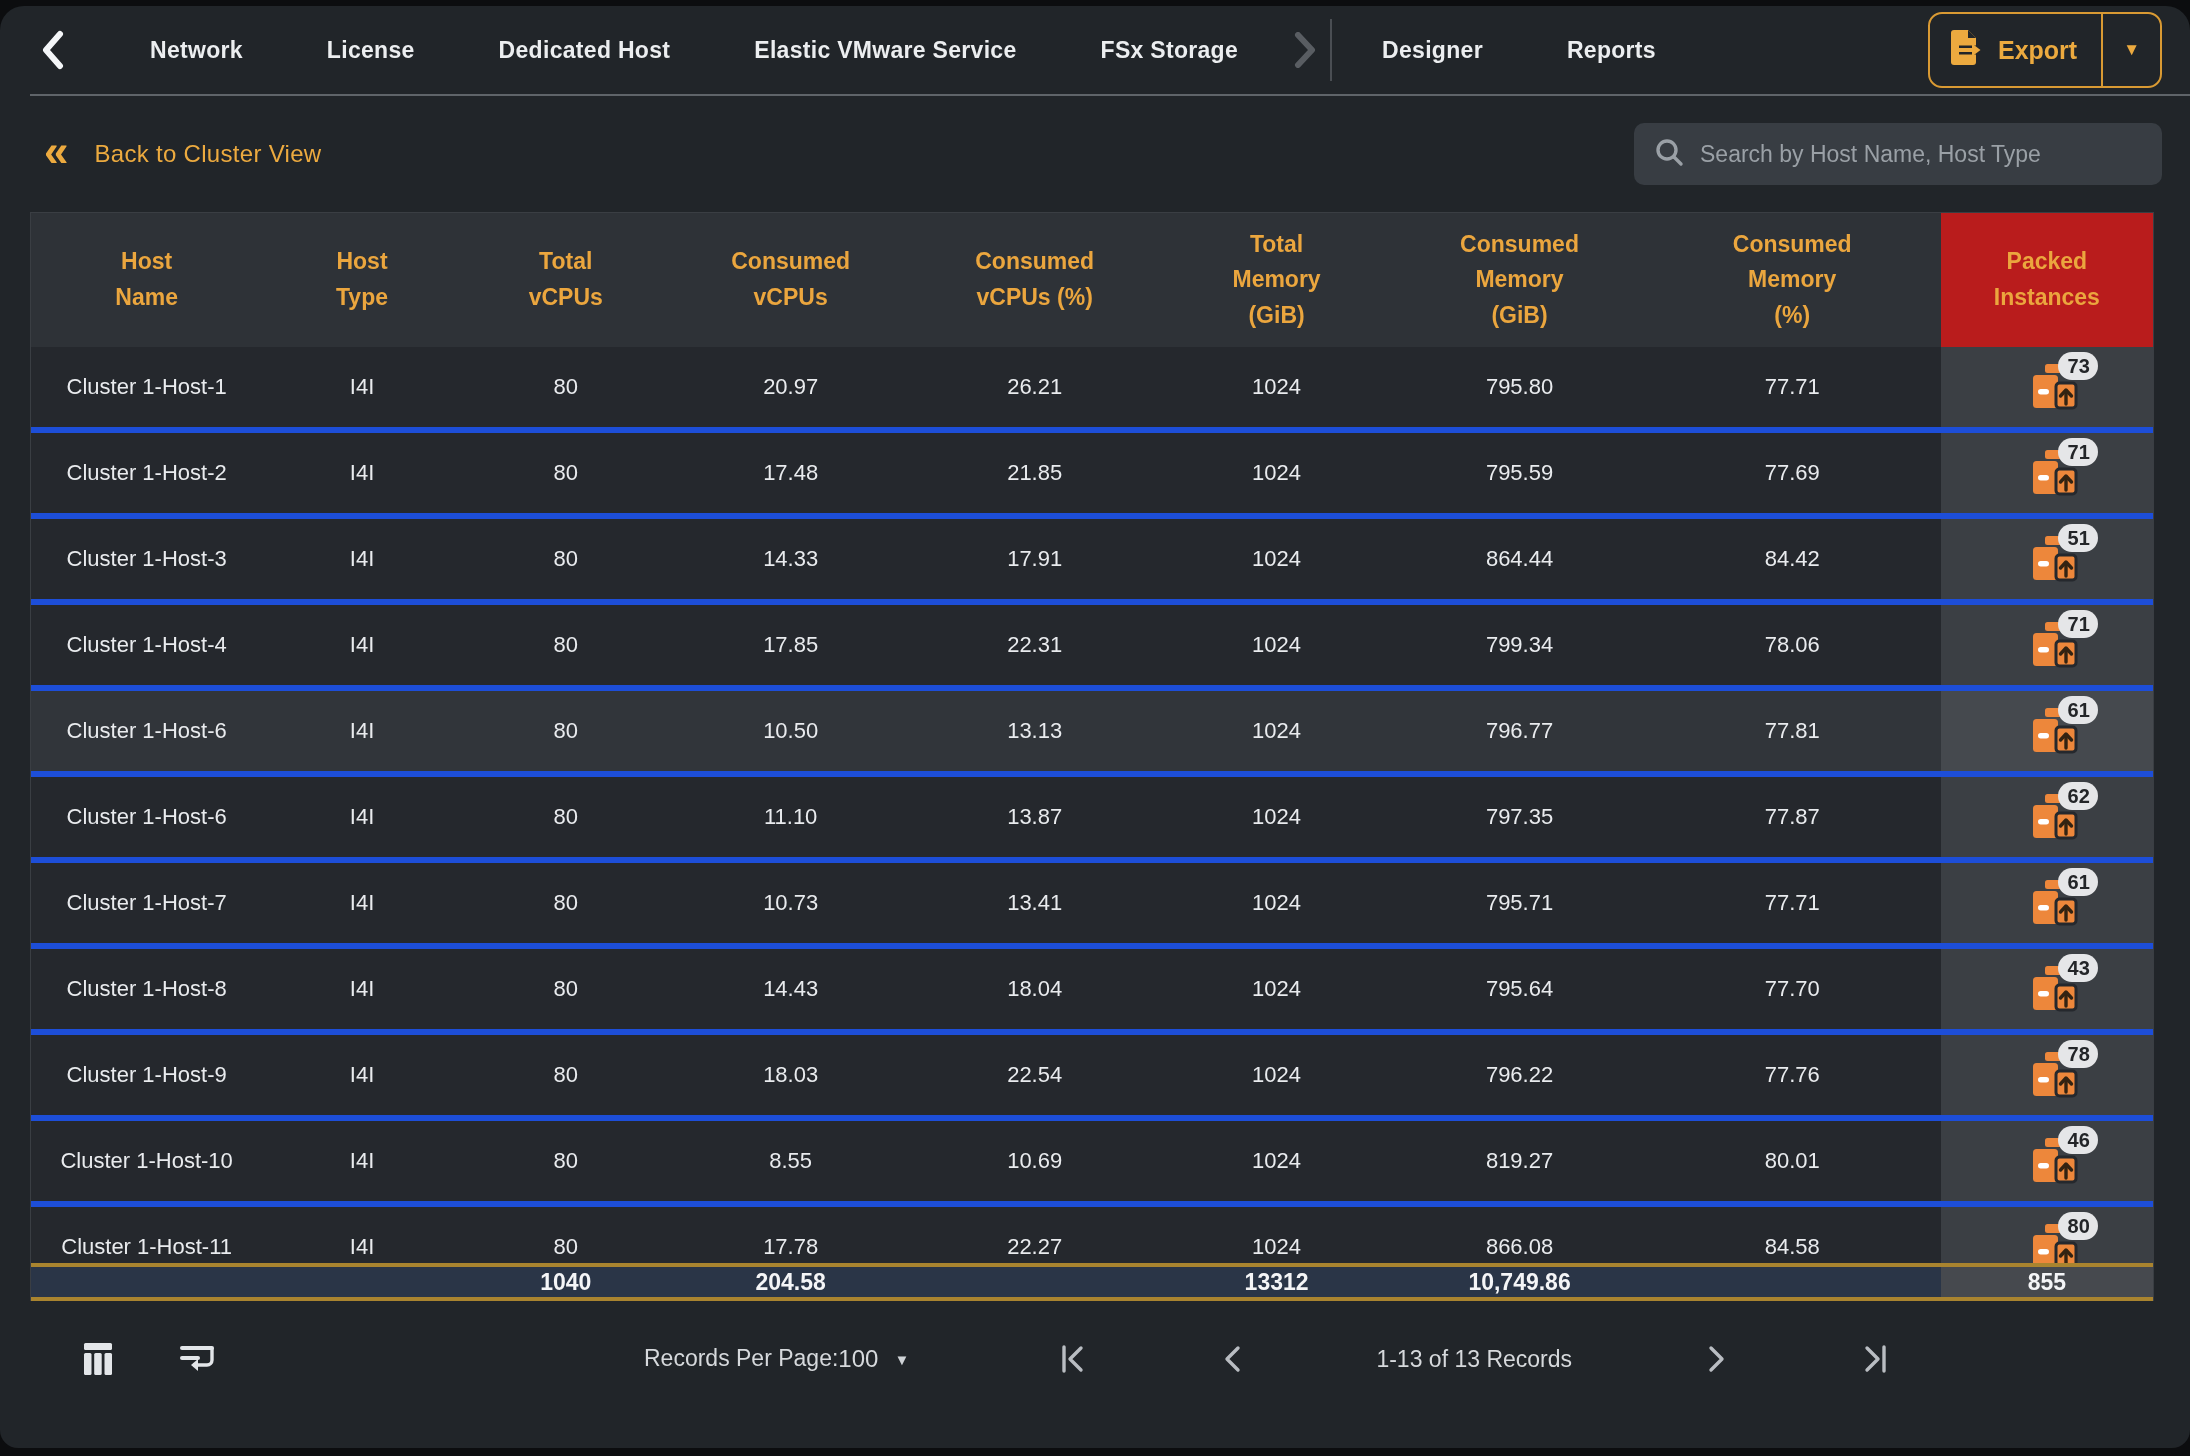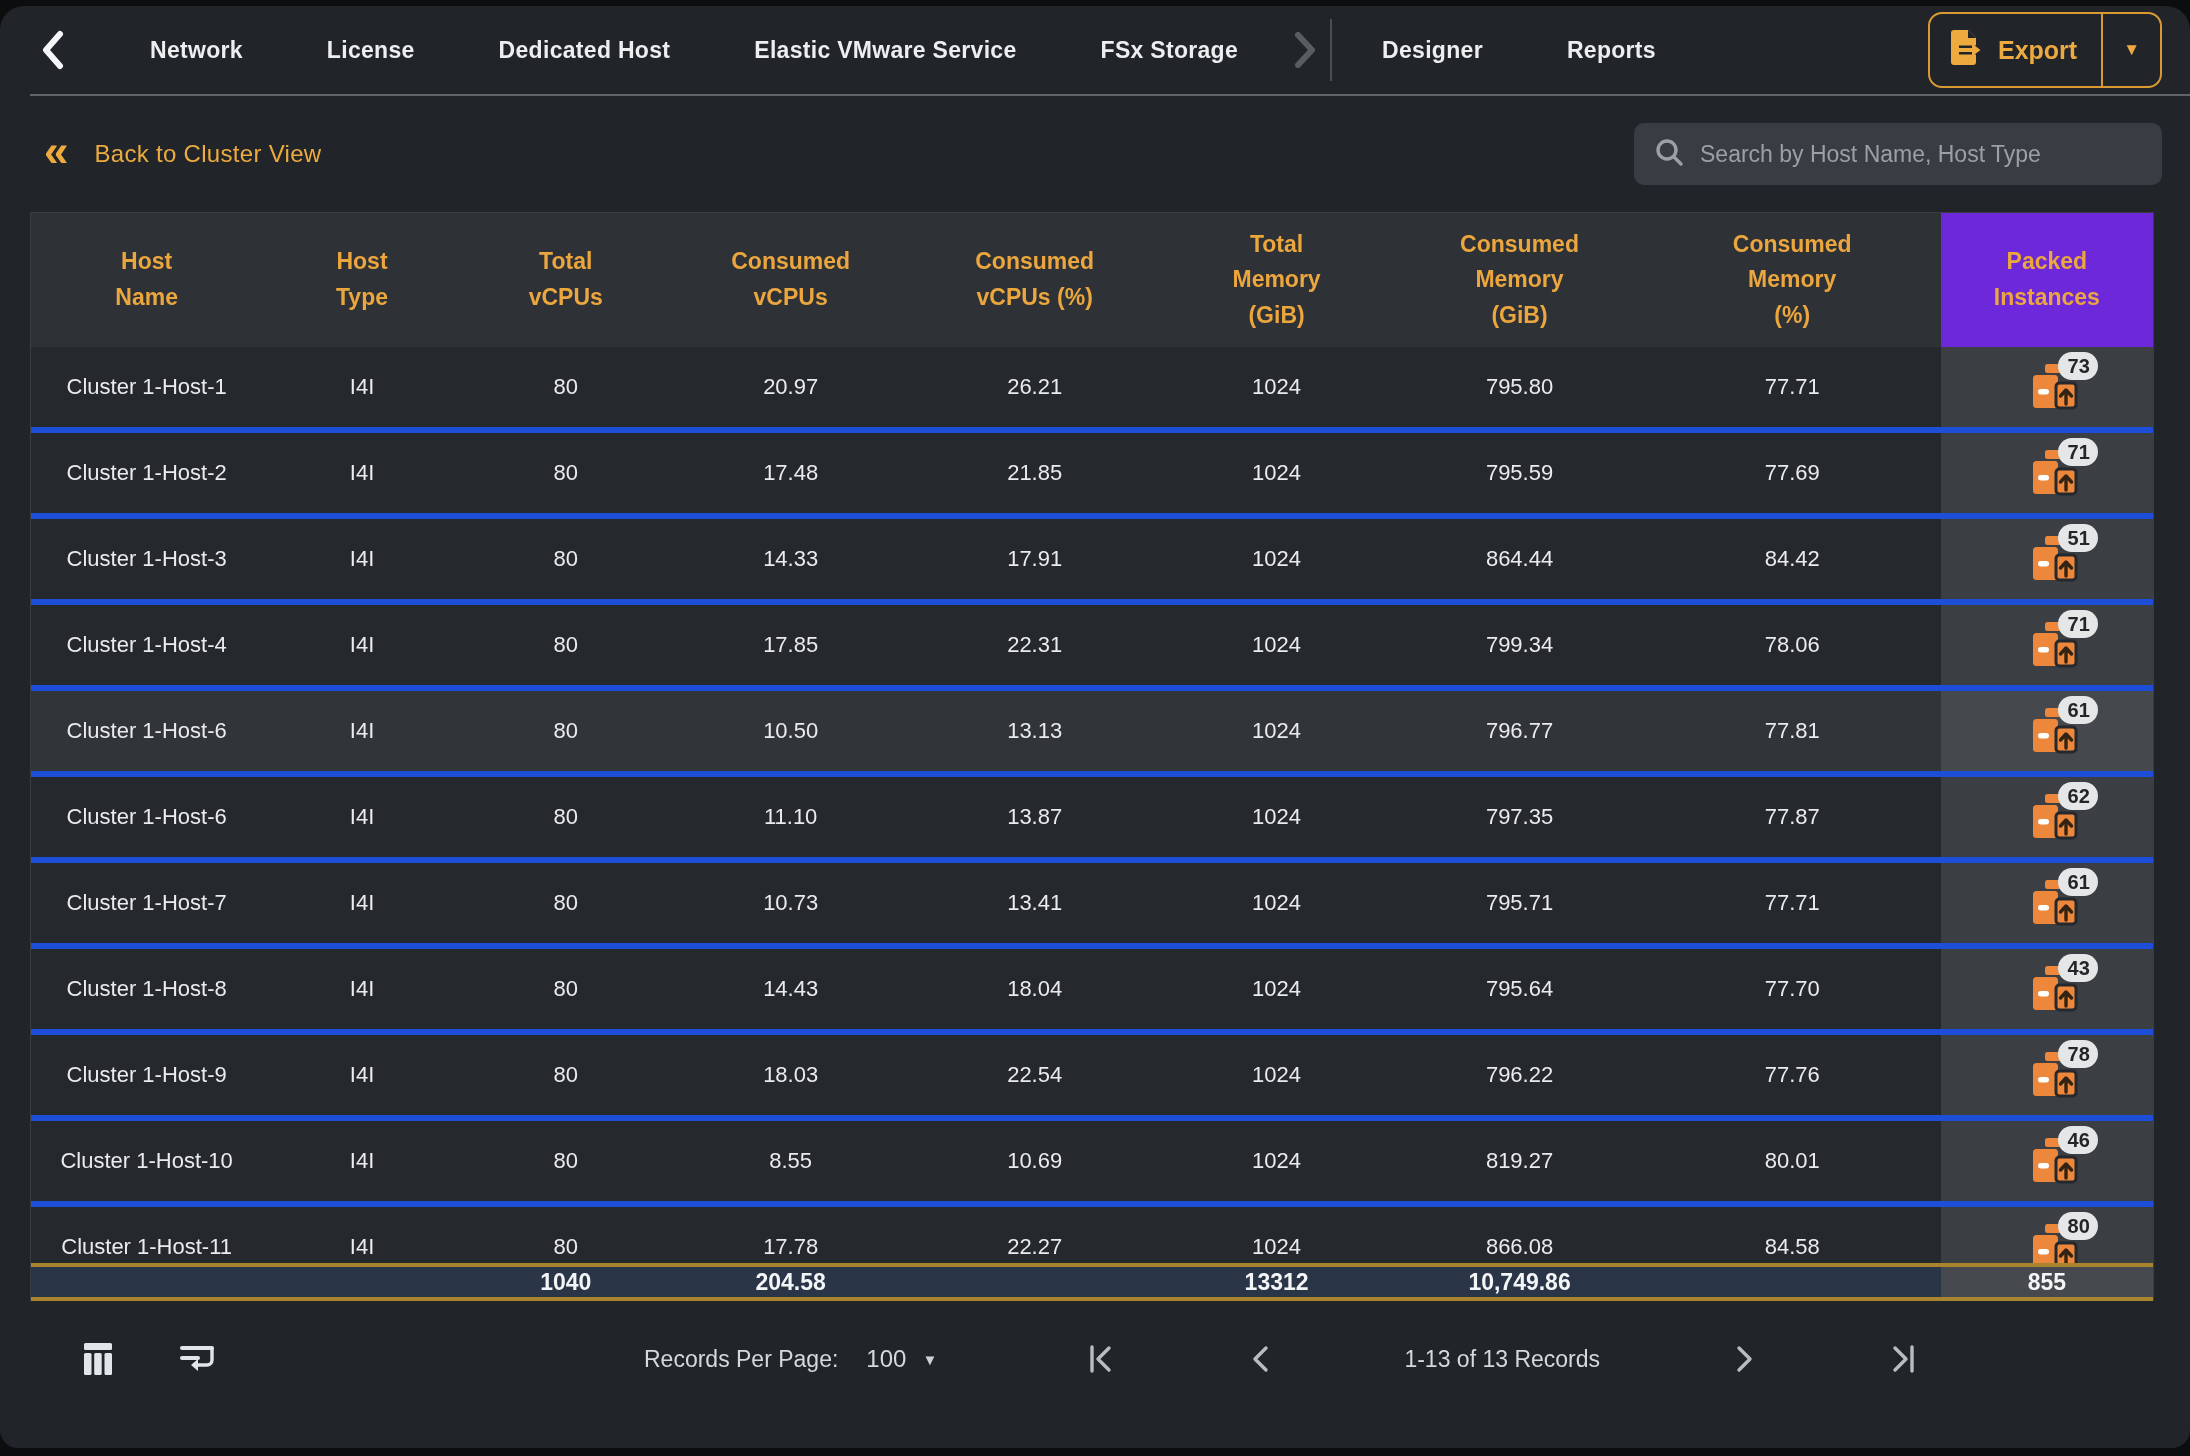--- a/index.html
+++ b/index.html
@@ -36,42 +36,42 @@
   .search-box input::placeholder { color:#9aa0a6; }
 
   
   :root { --cols: 10.9% 9.4% 9.8% 11.4% 11.6% 11.2% 11.7% 14% 10%; --rowbg:#25282d; }
   .table { margin:0 36px 0 30px; border:1px solid #3a3e43; border-bottom:none; }
   .thead-row, .tr, .totals-row { display:grid; grid-template-columns:var(--cols); }
   .thead-row { background:#2e3237; height:134px; }
   .th { display:flex; align-items:center; justify-content:center; text-align:center;
         color:#eba63e; font-size:23px; font-weight:700; line-height:1.55;
         white-space:pre-line; cursor:pointer; }
-  .th.c-packed { background:#6d28d9; }
+  .th.c-packed { background:#b91c1c; }
   .tbody { height:916px; overflow:hidden; background:var(--rowbg); }
   .tr { height:86px; border-bottom:6px solid #1d4ed8; background:var(--rowbg); cursor:pointer; }
   .tr.highlight { background:#31353a; }
   .td { display:flex; align-items:center; justify-content:center; text-align:center;
         color:#e9ebee; font-size:22px; }
   .c-packed { background:#3b3f44; }
   .tr.highlight .c-packed { background:#45494e; }
   .packed-wrap { position:relative; width:48px; height:46px; margin-left:14px; }
   .badge { position:absolute; top:-12px; right:-20px; background:#e5e6e8; color:#232528;
            font-size:20px; font-weight:700; border-radius:15px; padding:3px 8px;
            min-width:40px; text-align:right; line-height:1.1; }
 
   .totals-row { height:38px; background:#2a3547; border-top:4px solid #a9842f; border-bottom:4px solid #a9842f; }
   .totals-row .td { color:#f4f5f7; font-weight:700; font-size:23px; }
   .totals-row .c-packed { background:#46494e; }
 
   
   .footer { height:116px; display:flex; align-items:center; padding:0 40px; }
   .foot-icons { display:flex; align-items:center; gap:66px; margin-left:42px; }
   .foot-icon { cursor:pointer; display:flex; align-items:center; }
-  .rpp { margin-left:428px; display:flex; align-items:center; gap:28px;
+  .rpp { margin-left:428px; display:flex; align-items:flex-start; 
          color:#d6d9dc; font-size:23px; }
   .rpp-value { display:flex; align-items:center; gap:16px; cursor:pointer; font-size:24px; }
   .rpp-caret { font-size:15px; color:#cfd3d7; }
   .pager { display:flex; align-items:center; justify-content:space-between;
            margin-left:150px; flex:1; max-width:830px; }
   .pager-btn { cursor:pointer; display:flex; align-items:center; }
   .pager-text { color:#d6d9dc; font-size:23px; }
 </style>
 </head>
 <body>

